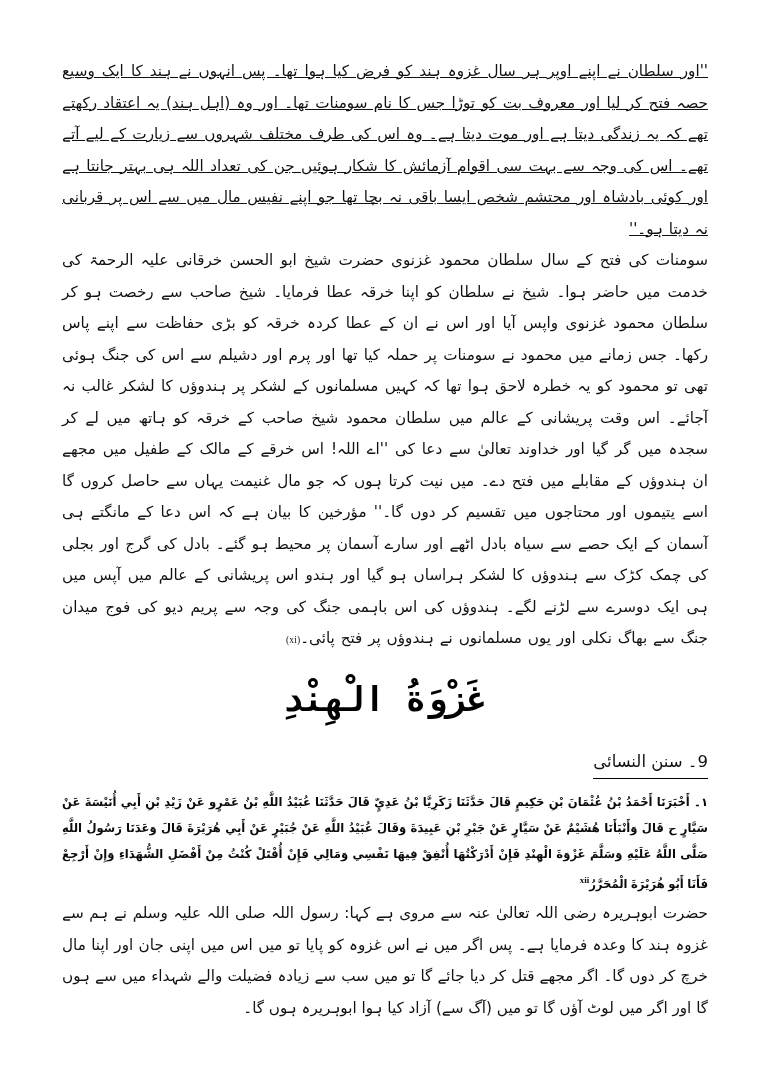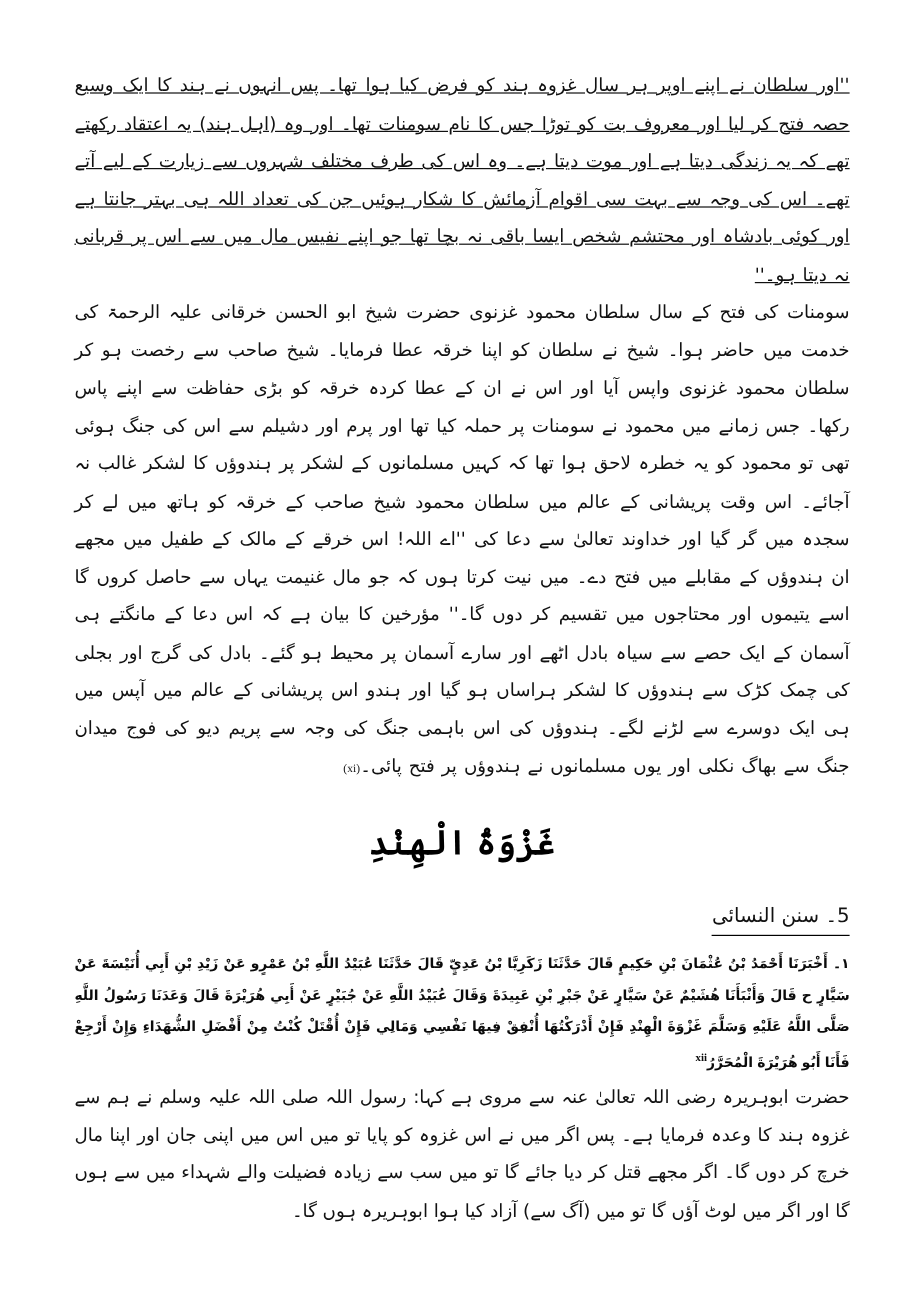--- a/index.html
+++ b/index.html
@@ -61,22 +61,22 @@
 
   
   .title-wrap {
     text-align: center;
     margin-top: 18px;
     margin-bottom: 10px;
     height: 54px;
     line-height: 54px;
   }
   .arabic-title {
-    font-family: Liberation Sans, sans-serif;
-    font-size: 28px;
+    font-family: Liberation Mono, monospace;
+    font-size: 34px;
     font-weight: 700;
     direction: rtl;
     color: #000000;
     letter-spacing: 0px;
   }
 
   
   .source-heading-row {
     direction: rtl;
     text-align: right;
@@ -135,21 +135,21 @@
 
     <p class="urdu-para quote">''اور سلطان نے اپنے اوپر ہر سال غزوہ ہند کو فرض کیا ہوا تھا۔ پس انہوں نے ہند کا ایک وسیع حصہ فتح کر لیا اور معروف بت کو توڑا جس کا نام سومنات تھا۔ اور وہ (اہل ہند) یہ اعتقاد رکھتے تھے کہ یہ زندگی دیتا ہے اور موت دیتا ہے۔ وہ اس کی طرف مختلف شہروں سے زیارت کے لیے آتے تھے۔ اس کی وجہ سے بہت سی اقوام آزمائش کا شکار ہوئیں جن کی تعداد اللہ ہی بہتر جانتا ہے اور کوئی بادشاہ اور محتشم شخص ایسا باقی نہ بچا تھا جو اپنے نفیس مال میں سے اس پر قربانی نہ دیتا ہو۔''</p>
 
     <p class="urdu-para para-gap-1"><span>سومنات کی فتح کے سال سلطان محمود غزنوی حضرت شیخ ابو الحسن خرقانی علیہ الرحمۃ کی خدمت میں حاضر ہوا۔ شیخ نے سلطان کو اپنا خرقہ عطا فرمایا۔ شیخ صاحب سے رخصت ہو کر سلطان محمود غزنوی واپس آیا اور اس نے ان کے عطا کردہ خرقہ کو بڑی حفاظت سے اپنے پاس رکھا۔ جس زمانے میں محمود نے سومنات پر حملہ کیا تھا اور پرم اور دشیلم سے اس کی جنگ ہوئی تھی تو محمود کو یہ خطرہ لاحق ہوا تھا کہ کہیں مسلمانوں کے لشکر پر ہندوؤں کا لشکر غالب نہ آجائے۔ اس وقت پریشانی کے عالم میں سلطان محمود شیخ صاحب کے خرقہ کو ہاتھ میں لے کر سجدہ میں گر گیا اور خداوند تعالیٰ سے دعا کی ''اے اللہ! اس خرقے کے مالک کے طفیل میں مجھے ان ہندوؤں کے مقابلے میں فتح دے۔ میں نیت کرتا ہوں کہ جو مال غنیمت یہاں سے حاصل کروں گا اسے یتیموں اور محتاجوں میں تقسیم کر دوں گا۔'' مؤرخین کا بیان ہے کہ اس دعا کے مانگتے ہی آسمان کے ایک حصے سے سیاہ بادل اٹھے اور سارے آسمان پر محیط ہو گئے۔ بادل کی گرج اور بجلی کی چمک کڑک سے ہندوؤں کا لشکر ہراساں ہو گیا اور ہندو اس پریشانی کے عالم میں آپس میں ہی ایک دوسرے سے لڑنے لگے۔ ہندوؤں کی اس باہمی جنگ کی وجہ سے پریم دیو کی فوج میدان جنگ سے بھاگ نکلی اور یوں مسلمانوں نے ہندوؤں پر فتح پائی۔</span><span class="foot-ref">(xi)</span></p>
 
     <div class="title-wrap">
       <span class="arabic-title">غَزْوَةُ الْهِنْدِ</span>
     </div>
 
     <div class="source-heading-row">
-      <span class="source-heading">5۔ سنن النسائی</span>
+      <span class="source-heading">9۔ سنن النسائی</span>
     </div>
 
 
     <p class="arabic-block"><span>۱۔ أَخْبَرَنَا أَحْمَدُ بْنُ عُثْمَانَ بْنِ حَكِيمٍ قَالَ حَدَّثَنَا زَكَرِيَّا بْنُ عَدِيٍّ قَالَ حَدَّثَنَا عُبَيْدُ اللَّهِ بْنُ عَمْرٍو عَنْ زَيْدِ بْنِ أَبِي أُنَيْسَةَ عَنْ سَيَّارٍ ح</span> <span>قَالَ وَأَنْبَأَنَا هُشَيْمٌ عَنْ سَيَّارٍ عَنْ جَبْرِ بْنِ عَبِيدَةَ وَقَالَ عُبَيْدُ اللَّهِ عَنْ جُبَيْرٍ عَنْ أَبِي هُرَيْرَةَ قَالَ وَعَدَنَا رَسُولُ اللَّهِ صَلَّى اللَّهُ عَلَيْهِ وَسَلَّمَ</span> <span>غَزْوَةَ الْهِنْدِ فَإِنْ أَدْرَكْتُهَا أُنْفِقْ فِيهَا نَفْسِي وَمَالِي فَإِنْ أُقْتَلْ كُنْتُ مِنْ أَفْضَلِ الشُّهَدَاءِ وَإِنْ أَرْجِعْ فَأَنَا أَبُو هُرَيْرَةَ الْمُحَرَّرُ</span><span class="foot-ref-sup">xii</span></p>
 
     <p class="urdu-trans">حضرت ابوہریرہ رضی اللہ تعالیٰ عنہ سے مروی ہے کہا: رسول اللہ صلی اللہ علیہ وسلم نے ہم سے غزوہ ہند کا وعدہ فرمایا ہے۔ پس اگر میں نے اس غزوہ کو پایا تو میں اس میں اپنی جان اور اپنا مال خرچ کر دوں گا۔ اگر مجھے قتل کر دیا جائے گا تو میں سب سے زیادہ فضیلت والے شہداء میں سے ہوں گا اور اگر میں لوٹ آؤں گا تو میں (آگ سے) آزاد کیا ہوا ابوہریرہ ہوں گا۔</p>
 
   </div>
 </div>
 

